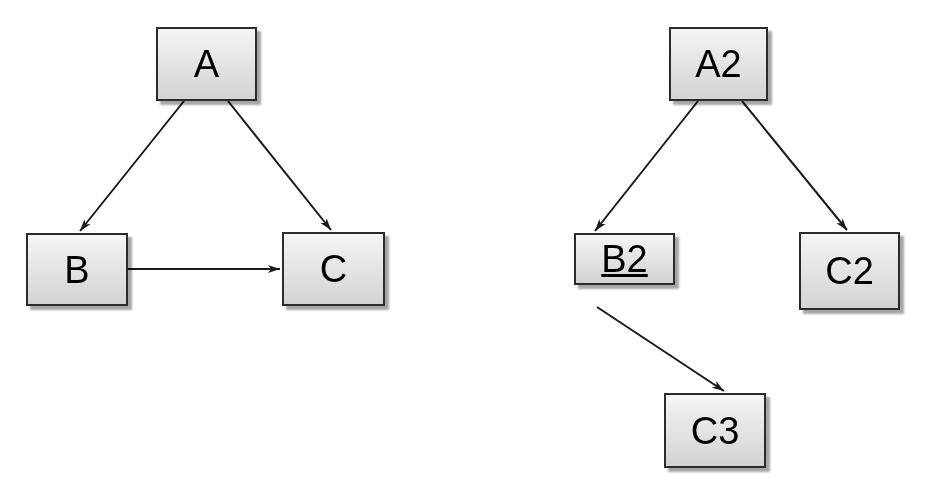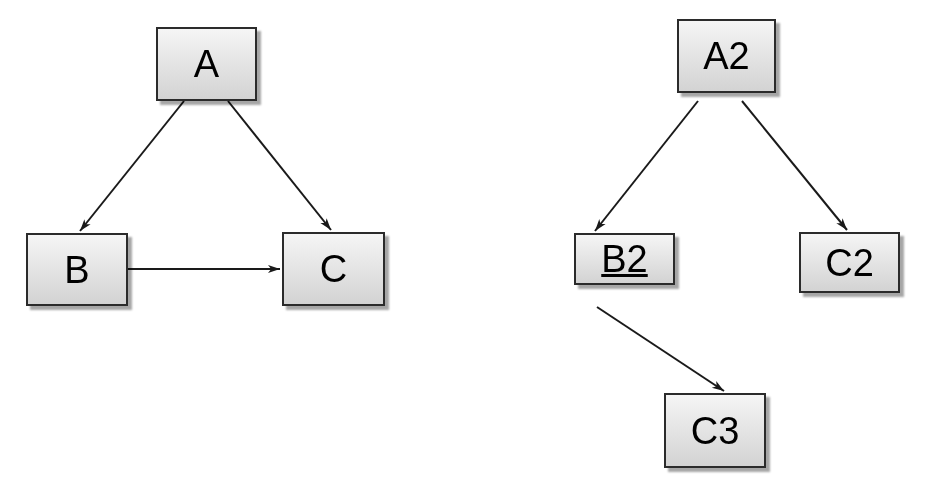--- a/index.html
+++ b/index.html
@@ -63,26 +63,26 @@
   <div id="node-layer">
       <div class="node" style="left: 156px; top: 27px; width: 101px; height: 74px;">
         <span class="node-label">A</span>
       </div>
       <div class="node" style="left: 26px; top: 233px; width: 102px; height: 73px;">
         <span class="node-label">B</span>
       </div>
       <div class="node" style="left: 282px; top: 232px; width: 103px; height: 74px;">
         <span class="node-label">C</span>
       </div>
-      <div class="node" style="left: 669px; top: 19px; width: 99px; height: 74px; margin-left: 8px;">
+      <div class="node" style="left: 669px; top: 27px; width: 99px; height: 74px;">
         <span class="node-label">A2</span>
       </div>
       <div class="node" style="left: 574px; top: 233px; width: 101px; height: 52px; text-decoration: underline;">
         <span class="node-label">B2</span>
       </div>
-      <div class="node" style="left: 799px; top: 232px; width: 101px; height: 61px; align-items: center;">
+      <div class="node" style="left: 799px; top: 232px; width: 101px; height: 78px; align-items: center;">
         <span class="node-label">C2</span>
       </div>
       <div class="node" style="left: 664px; top: 393px; width: 102px; height: 75px;">
         <span class="node-label">C3</span>
       </div>
     </div>
 </div>
 
 </body></html>

